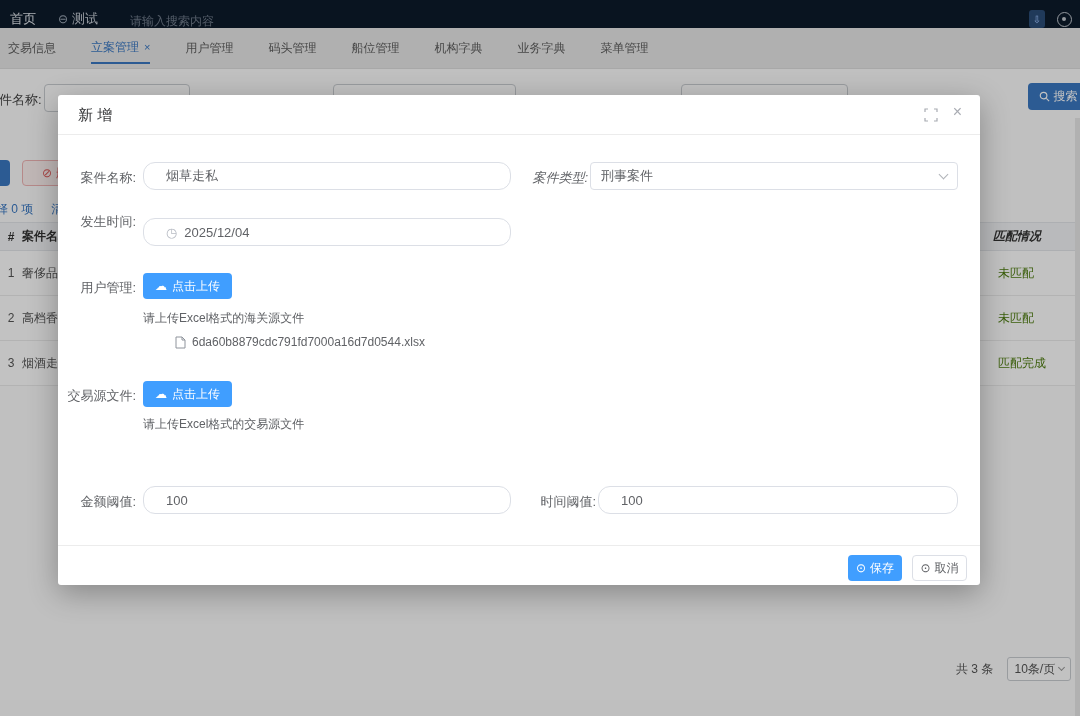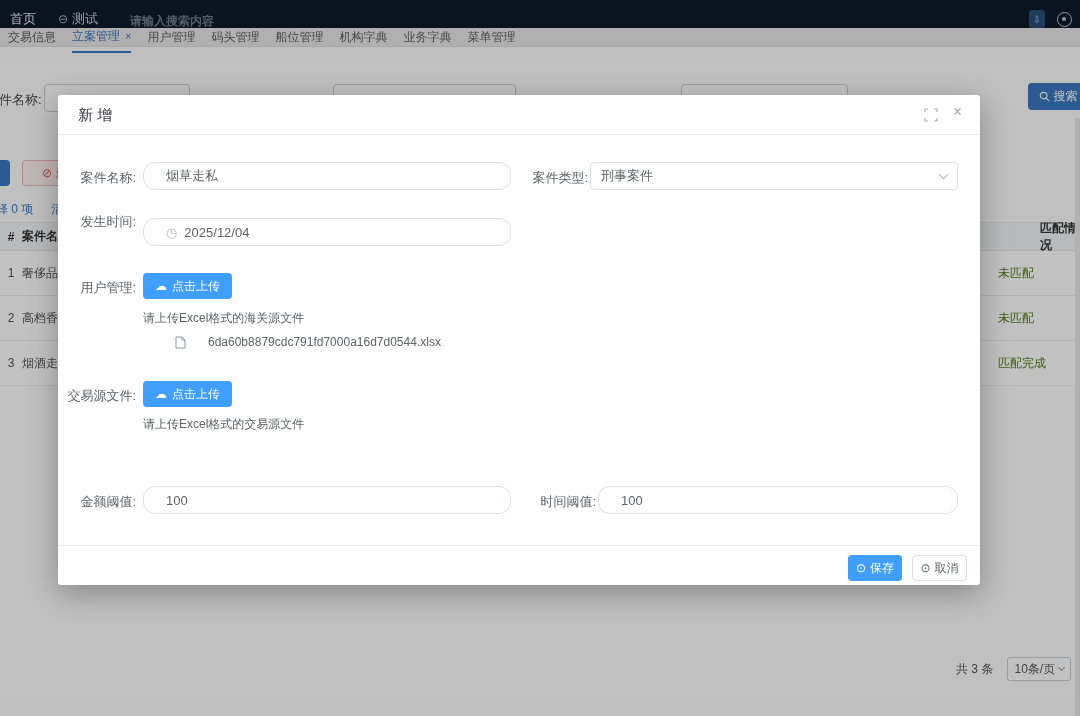--- a/index.html
+++ b/index.html
@@ -8,48 +8,48 @@
     position:relative; width:1080px; height:716px; overflow:hidden;
     background:#fbfbfb; font-family:"Liberation Sans",sans-serif;
   }
   
   .navbar{position:absolute;left:0;top:0;width:1080px;height:28px;background:#0d1b2b;
     display:flex;align-items:flex-end;z-index:10;}
   .nav-home{color:#dfe4ea;font-size:13px;margin-left:10px;cursor:pointer;}
   .nav-menu{display:flex;align-items:center;gap:4px;color:#c7ced6;font-size:13px;margin-left:22px;cursor:pointer;}
   .nav-menu .glyph{font-size:12px;color:#9aa6b4;}
   .nav-search{margin-left:32px;width:130px;background:transparent;border:none;outline:none;
-    color:#14b8a6;font-size:12px;font-family:"Liberation Sans",sans-serif;font-weight:bold;}
+    color:#14b8a6;font-size:12px;font-family:"Liberation Sans",sans-serif;}
   .nav-search::placeholder{color:#6f7b8a;}
   .nav-right{margin-left:auto;display:flex;align-items:center;gap:12px;margin-right:8px;}
   .nav-notif{width:16px;height:18px;border-radius:3px;background:#2b4d77;color:#9fc4ff;
     display:flex;align-items:center;justify-content:center;font-size:10px;cursor:pointer;}
   .nav-avatar{width:15px;height:15px;border-radius:50%;border:1.5px solid #c2c8cf;position:relative;cursor:pointer;}
   .nav-avatar::after{content:"";position:absolute;left:4px;top:4px;width:4px;height:4px;border-radius:50%;background:#c2c8cf;}
   
-  .tabbar{position:absolute;left:0;top:28px;width:1080px;height:19px;background:#e8e8e8;
-    display:flex;align-items:center;padding-left:8px;gap:16px;z-index:5;border-bottom:1px solid #ddd;}
+  .tabbar{position:absolute;left:0;top:28px;width:1080px;height:41px;background:#e8e8e8;
+    display:flex;align-items:center;padding-left:8px;gap:35px;z-index:5;border-bottom:1px solid #ddd;}
   .tab{font-size:12px;color:#5d5d5d;height:31px;display:flex;align-items:center;gap:5px;cursor:pointer;white-space:nowrap;}
   .tab.active{color:#3a78c2;border-bottom:2px solid #3a78c2;}
   .tab .tab-close{font-size:11px;color:#3a78c2;}
   
   .page{position:absolute;left:0;top:59px;width:1080px;height:641px;background:#fdfdfd;z-index:1;}
   .filter-label{position:absolute;left:-14px;top:32px;font-size:13px;color:#444;}
   .f-input{position:absolute;height:28px;background:#fff;border:1px solid #c9cdd2;border-radius:4px;top:25px;}
   .btn-search{position:absolute;left:1028px;top:24px;height:27px;width:60px;background:#3a78c2;color:#fff;
     border:none;border-radius:4px;font-size:12px;display:flex;align-items:center;justify-content:center;gap:4px;cursor:pointer;}
   .btn-add-frag{position:absolute;left:-32px;top:101px;width:42px;height:26px;background:#3a78c2;border:none;border-radius:4px;cursor:pointer;}
   .btn-delete{position:absolute;left:22px;top:101px;width:78px;height:26px;background:#fdf1f0;border:1px solid #f0b4b4;
     border-radius:4px;color:#e05c5c;font-size:12px;display:flex;align-items:center;justify-content:center;gap:4px;cursor:pointer;}
   .sel-row{position:absolute;left:-28px;top:142px;font-size:12px;color:#3a78c2;display:flex;gap:18px;}
   .tbl-head{position:absolute;left:0;top:163px;width:1080px;height:29px;background:#f4f5f7;
     border-top:1px solid #e4e6ea;border-bottom:1px solid #e4e6ea;display:flex;align-items:center;}
   .th-idx{width:22px;text-align:center;font-size:12px;color:#333;font-weight:bold;}
   .th-name{font-size:12px;color:#333;font-weight:bold;}
-  .th-match{position:absolute;left:1040px;font-size:12px;color:#333;font-weight:bold;}
+  .th-match{position:absolute;left:993px;font-size:12px;color:#333;font-weight:bold;font-style:italic;}
   .tbl-row{position:absolute;left:0;width:1080px;height:45px;border-bottom:1px solid #ececec;
     display:flex;align-items:center;background:#fff;}
   .td-idx{width:22px;text-align:center;font-size:12px;color:#555;}
   .td-name{font-size:12px;color:#555;white-space:nowrap;}
   .td-match{position:absolute;left:998px;font-size:12px;color:#4d7c0f;}
   .pagi{position:absolute;left:956px;top:598px;display:flex;align-items:center;gap:14px;}
   .pagi-total{font-size:12px;color:#555;}
   .pagi-size{width:64px;height:24px;border:1px solid #c9cdd2;border-radius:3px;background:#fff;
     display:flex;align-items:center;justify-content:center;gap:4px;font-size:12px;color:#555;cursor:pointer;}
   .scrolltrack{position:absolute;left:1075px;top:59px;width:5px;height:657px;background:#e9e9e9;}
@@ -66,21 +66,21 @@
     font-size:13px;color:#606266;padding:0 22px;font-family:"Liberation Sans",sans-serif;outline:none;}
   .selbox{position:absolute;height:28px;border:1px solid #dcdfe6;border-radius:4px;background:#fff;
     display:flex;align-items:center;padding:0 10px;font-size:13px;color:#606266;cursor:pointer;}
   .selbox .chev{margin-left:auto;width:7px;height:7px;border-right:1px solid #b0b3b8;border-bottom:1px solid #b0b3b8;
     transform:rotate(45deg);margin-top:-4px;}
   .datebox{display:flex;align-items:center;gap:7px;cursor:text;}
   .datebox .clock{color:#b8bcc4;font-size:13px;}
   .btn-upload{position:absolute;height:26px;padding:0 12px;background:#409EFF;border:none;border-radius:4px;
     color:#fff;font-size:12px;display:flex;align-items:center;gap:5px;cursor:pointer;}
   .hint{position:absolute;font-size:12px;color:#606266;}
-  .filerow{position:absolute;display:flex;align-items:center;gap:22px;font-size:12px;color:#606266;cursor:pointer;padding-left:32px;}
+  .filerow{position:absolute;display:flex;align-items:center;gap:6px;font-size:12px;color:#606266;cursor:pointer;padding-left:32px;}
   .dlg-footline{position:absolute;left:0;top:450px;width:922px;height:1px;background:#ececec;}
   .btn-save{position:absolute;left:790px;top:460px;width:54px;height:26px;background:#409EFF;border:none;border-radius:4px;
     color:#fff;font-size:12px;display:flex;align-items:center;justify-content:center;gap:4px;cursor:pointer;}
   .btn-cancel{position:absolute;left:854px;top:460px;width:55px;height:26px;background:#fff;border:1px solid #dcdfe6;border-radius:4px;
     color:#606266;font-size:12px;display:flex;align-items:center;justify-content:center;gap:4px;cursor:pointer;}
   .icn{display:inline-block;}
 </style>
 </head>
 <body>
 
@@ -194,21 +194,21 @@
           <path d="M10 1 H13 V4" fill="none" stroke="#a8abb2" stroke-width="1.2"></path>
           <path d="M13 10 V13 H10" fill="none" stroke="#a8abb2" stroke-width="1.2"></path>
           <path d="M4 13 H1 V10" fill="none" stroke="#a8abb2" stroke-width="1.2"></path>
         </svg>
       </span>
       <span class="dlg-close">×</span>
     </div>
 
     <span class="lbl" style="left:8px;top:74px;width:70px;">案件名称:</span>
     <input class="inp" style="left: 85px; top: 67px; width: 368px;" value="烟草走私">
-    <span class="lbl" style="left:402px;top:74px;width:128px;">案件类型:</span>
+    <span class="lbl" style="left:402px;top:74px;width:128px;font-style:italic;">案件类型:</span>
     <div class="selbox" style="left:532px;top:67px;width:368px;">
       <span>刑事案件</span>
       <span class="chev"></span>
     </div>
 
     <span class="lbl" style="left:8px;top:118px;width:70px;">发生时间:</span>
     <div class="inp datebox" style="left:85px;top:123px;width:368px;">
       <span class="clock icn">◷</span>
       <span>2025/12/04</span>
     </div>

